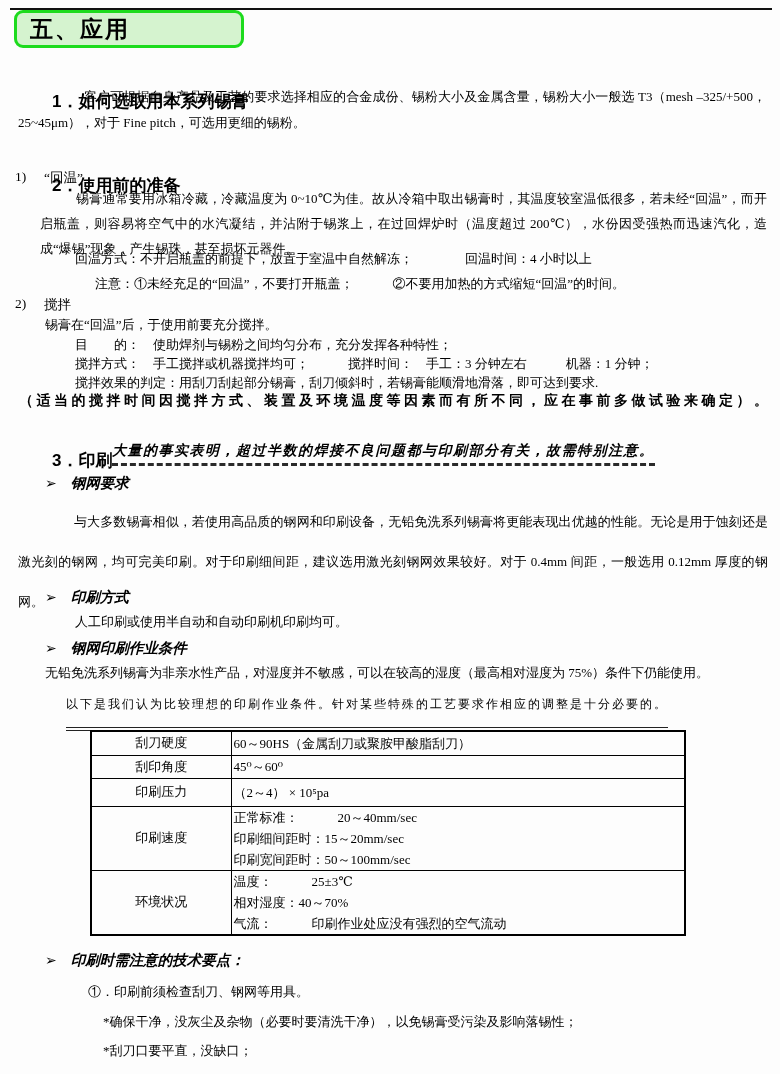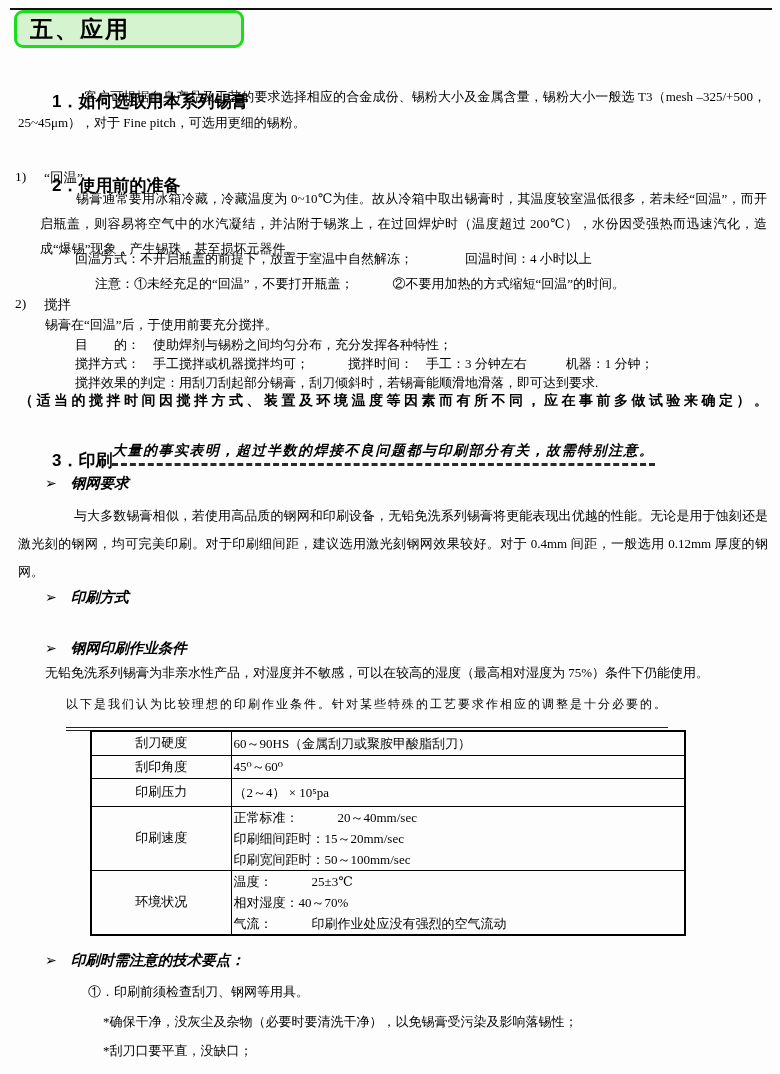--- a/index.html
+++ b/index.html
@@ -111,25 +111,26 @@
   <div class="body-line" style="left:75px; top:355px;">搅拌方式：　手工搅拌或机器搅拌均可；　　　搅拌时间：　手工：3 分钟左右　　　机器：1 分钟；</div>
   <div class="body-line" style="left:75px; top:374px;">搅拌效果的判定：用刮刀刮起部分锡膏，刮刀倾斜时，若锡膏能顺滑地滑落，即可达到要求.</div>
   <div class="bold-note" style="left:19px; top:392px;">（适当的搅拌时间因搅拌方式、装置及环境温度等因素而有所不同，应在事前多做试验来确定）。</div>
 
   <div class="h-num" style="left:52px; top:416px;">3．印刷</div>
   <div class="statement" style="left:112px; top:442px;">大量的事实表明，超过半数的焊接不良问题都与印刷部分有关，故需特别注意。</div>
 
   <div class="bullet" style="left:45px; top:474px;">
     <span class="arrow">➢</span><span class="btitle">钢网要求</span>
   </div>
-  <div class="para" style="left:18px; top:502px; width:750px; text-indent:56px; line-height:28px;">与大多数锡膏相似，若使用高品质的钢网和印刷设备，无铅免洗系列锡膏将更能表现出优越的性能。无论是用于蚀刻还是激光刻的钢网，均可完美印刷。对于印刷细间距，建议选用激光刻钢网效果较好。对于 0.4mm 间距，一般选用 0.12mm 厚度的钢网。</div>
+  <div class="para" style="left:18px; top:502px; width:750px; text-indent:56px; line-height:40px;">与大多数锡膏相似，若使用高品质的钢网和印刷设备，无铅免洗系列锡膏将更能表现出优越的性能。无论是用于蚀刻还是激光刻的钢网，均可完美印刷。对于印刷细间距，建议选用激光刻钢网效果较好。对于 0.4mm 间距，一般选用 0.12mm 厚度的钢网。</div>
 
   <div class="bullet" style="left:45px; top:588px;">
     <span class="arrow">➢</span><span class="btitle">印刷方式</span>
   </div>
+  <div class="body-line" style="left:75px; top:613px;">人工印刷或使用半自动和自动印刷机印刷均可。</div>
 
   <div class="bullet" style="left:45px; top:639px;">
     <span class="arrow">➢</span><span class="btitle">钢网印刷作业条件</span>
   </div>
   <div class="body-line" style="left:45px; top:664px;">无铅免洗系列锡膏为非亲水性产品，对湿度并不敏感，可以在较高的湿度（最高相对湿度为 75%）条件下仍能使用。</div>
 
   <div class="ideal-line" style="left:25px; top:696px;">以下是我们认为比较理想的印刷作业条件。针对某些特殊的工艺要求作相应的调整是十分必要的。</div>
 
   <table class="cond">
     <tbody>

